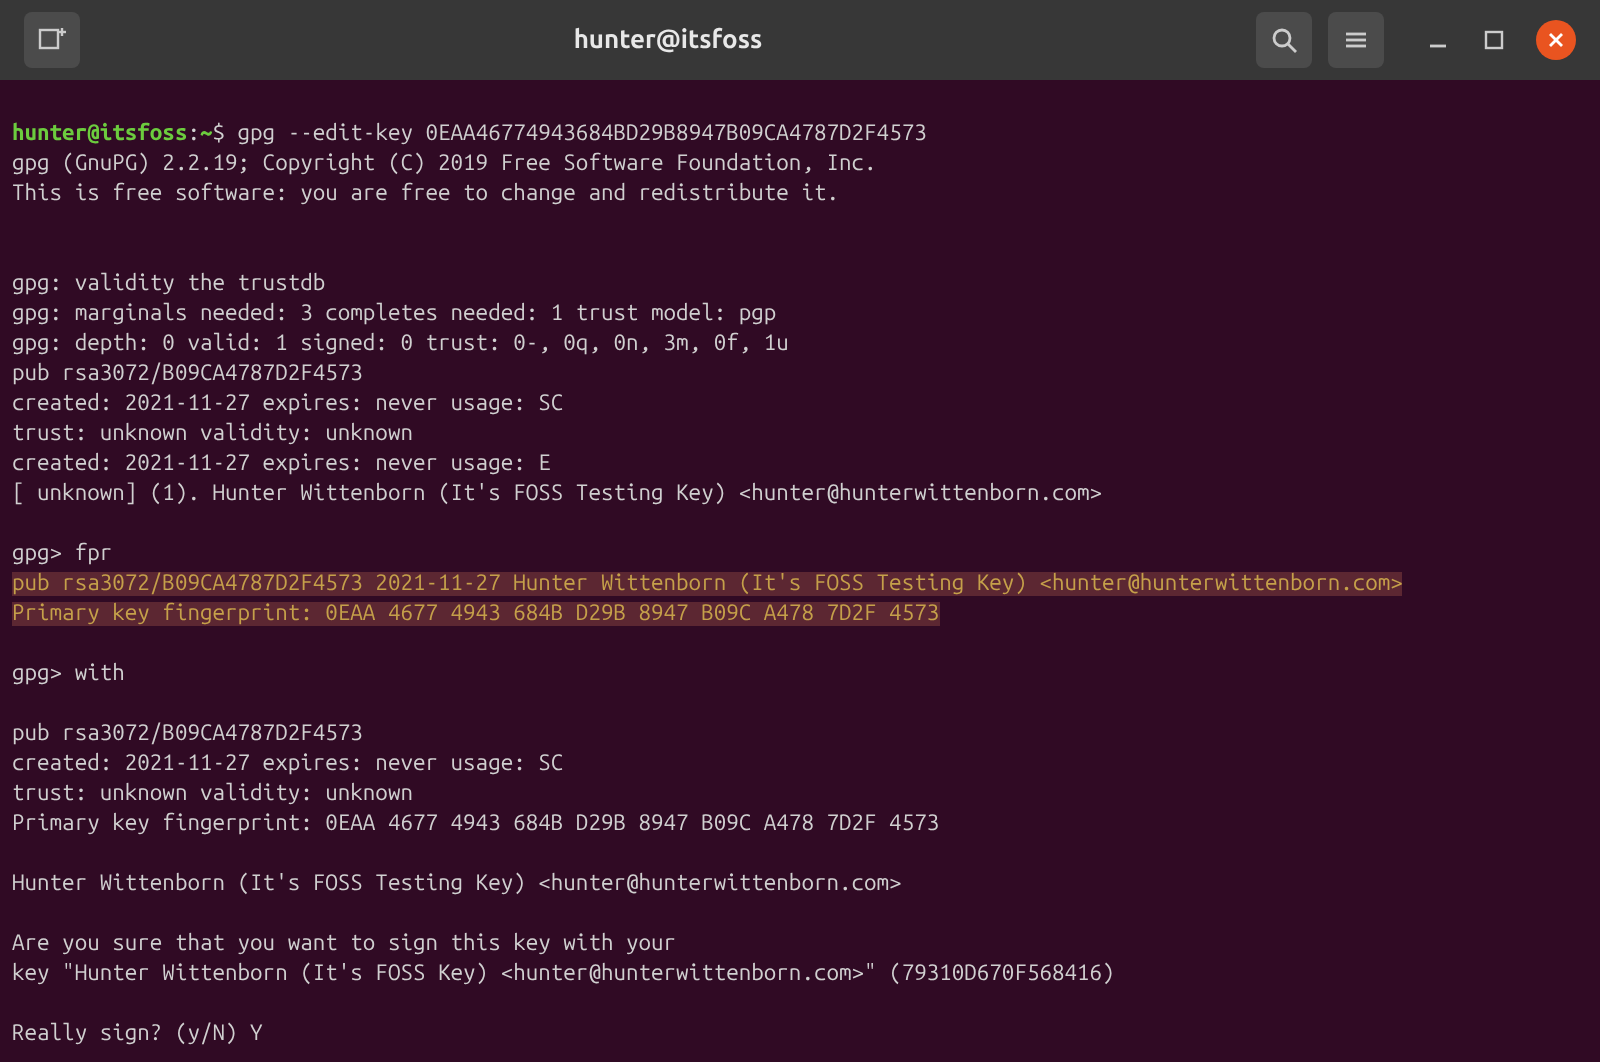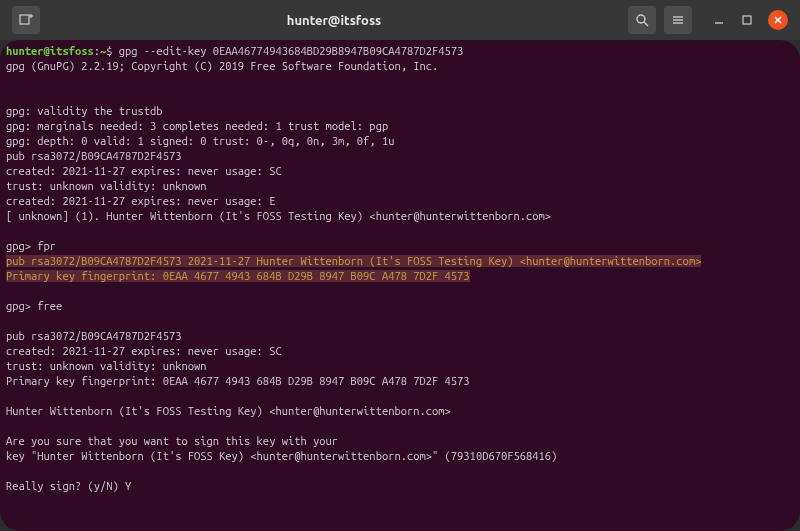--- a/index.html
+++ b/index.html
@@ -77,26 +77,25 @@
       border-radius: 50%;
       background: #e95420;
       display: flex;
       align-items: center;
       justify-content: center;
       color: #fff;
     }
     .terminal {
       background: #300a24;
       height: calc(100% - 40px);
-      padding: 4px 6px;
+      padding: 20px 6px;
       font-size: 11.2px;
       line-height: 15px;
       color: #d0d0d0;
       overflow: hidden;
-      border-radius: 20px;
     }
     .prompt-user { color: #6ccc3e; font-weight: bold; }
     .cmd { color: #d0d0d0; }
     .white { color: #d0d0d0; }
     .fpr-highlight {
       background: #5c2732;
       display: inline;
       text-align: center;
     }
     .yellow { color: #c5a04a; }
@@ -148,36 +147,37 @@
             <line x1="8" y1="2" x2="2" y2="8" stroke="#fff" stroke-width="1.4"></line>
           </svg>
       </div>
     </div>
   </div>
 </div>
 
 <div class="terminal">
   <div><span class="prompt-user">hunter@itsfoss</span><span class="white">:</span><span class="prompt-user">~</span><span class="white">$ </span><span class="cmd">gpg --edit-key 0EAA46774943684BD29B8947B09CA4787D2F4573</span></div>
   <div class="white">gpg (GnuPG) 2.2.19; Copyright (C) 2019 Free Software Foundation, Inc.</div>
+  <div class="white">This is free software: you are free to change and redistribute it.</div>
   <div class="blank"></div>
   <div class="blank"></div>
   <div class="white">gpg: validity the trustdb</div>
   <div class="white">gpg: marginals needed: 3  completes needed: 1  trust model: pgp</div>
   <div class="white">gpg: depth: 0  valid:   1  signed:   0  trust: 0-, 0q, 0n, 3m, 0f, 1u</div>
   <div class="white">pub  rsa3072/B09CA4787D2F4573</div>
   <div class="white">     created: 2021-11-27  expires: never       usage: SC</div>
   <div class="white">     trust: unknown       validity: unknown</div>
   <div class="white">     created: 2021-11-27  expires: never       usage: E</div>
   <div class="white">[ unknown] (1). Hunter Wittenborn (It's FOSS Testing Key) &lt;hunter@hunterwittenborn.com&gt;</div>
   <div class="blank"></div>
   <div><span class="white">gpg&gt; </span><span class="white underline">fpr</span></div>
   <div><span class="fpr-highlight yellow">pub   rsa3072/B09CA4787D2F4573 2021-11-27 Hunter Wittenborn (It's FOSS Testing Key) &lt;hunter@hunterwittenborn.com&gt;</span></div>
   <div><span class="fpr-highlight yellow"> Primary key fingerprint: 0EAA 4677 4943 684B D29B  8947 B09C A478 7D2F 4573</span></div>
   <div class="blank"></div>
-  <div><span class="white">gpg&gt; </span><span class="white underline">free</span></div>
+  <div><span class="white">gpg&gt; </span><span class="white underline">with</span></div>
   <div class="blank"></div>
   <div class="white">pub  rsa3072/B09CA4787D2F4573</div>
   <div class="white">     created: 2021-11-27  expires: never       usage: SC</div>
   <div class="white">     trust: unknown       validity: unknown</div>
   <div class="white"> Primary key fingerprint: 0EAA 4677 4943 684B D29B  8947 B09C A478 7D2F 4573</div>
   <div class="blank"></div>
   <div class="white">     Hunter Wittenborn (It's FOSS Testing Key) &lt;hunter@hunterwittenborn.com&gt;</div>
   <div class="blank"></div>
   <div class="white">Are you sure that you want to sign this key with your</div>
   <div class="white">key "Hunter Wittenborn (It's FOSS Key) &lt;hunter@hunterwittenborn.com&gt;" (79310D670F568416)</div>

